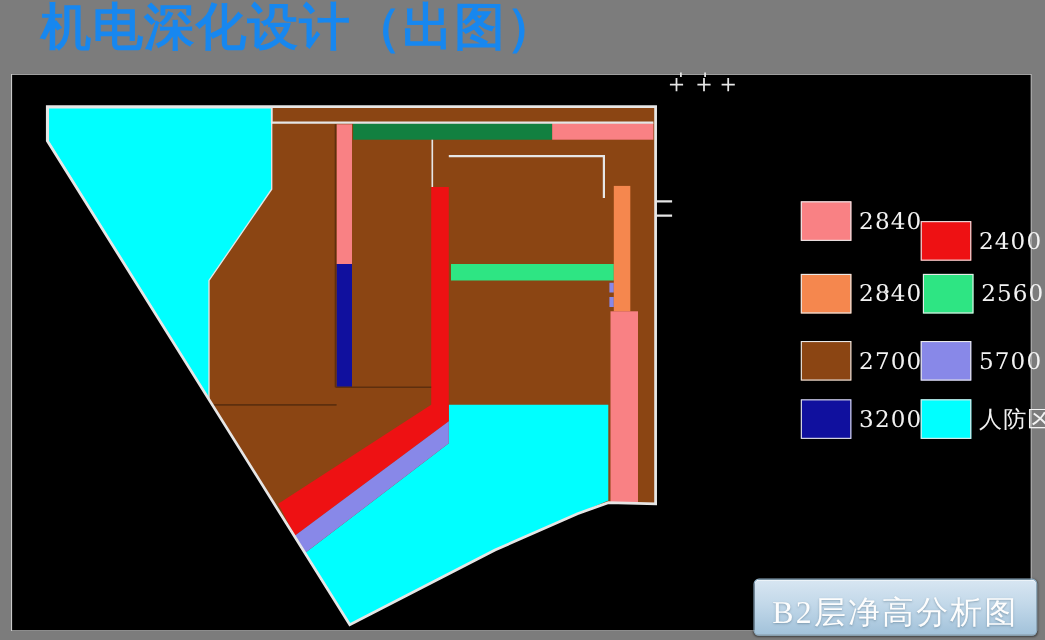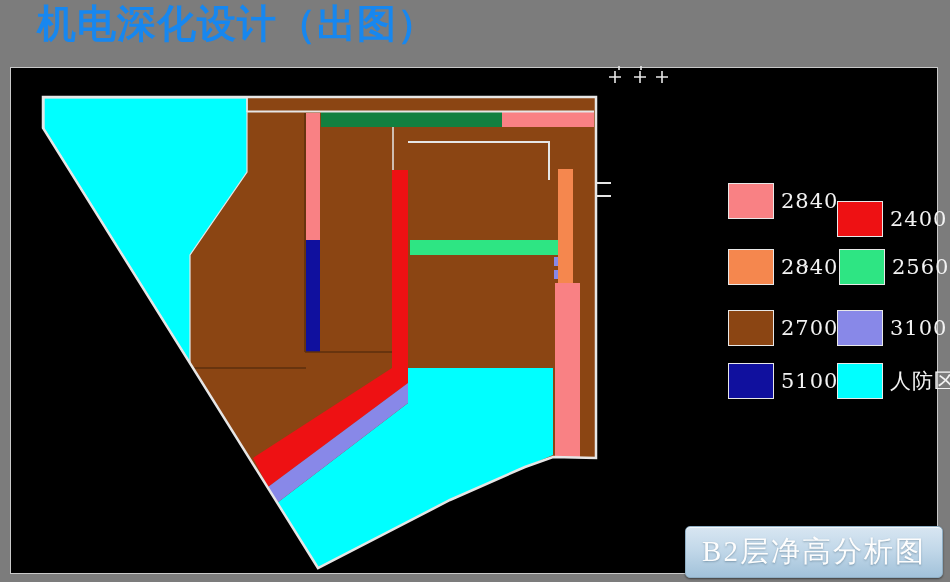--- a/index.html
+++ b/index.html
@@ -4,21 +4,21 @@
 <style>
   html,body{margin:0;padding:0;}
   body{
     width:950px;height:582px;position:relative;overflow:hidden;
     background:#7C7C7C;
     font-family:"Liberation Sans", sans-serif;
   }
   
   .slide-title{
     position:absolute;left:37px;top:0px;height:50px;
-    font-size:39px;font-weight:bold;letter-spacing:1px;
+    font-size:46px;font-weight:bold;letter-spacing:1px;
     line-height:48px;white-space:nowrap;
   }
   
   .cad-canvas{
     position:absolute;left:10px;top:67px;width:926px;height:505px;
     background:#000;border:1px solid #C9C9C9;
   }
   
   .plan-svg{position:absolute;left:0;top:0;width:950px;height:582px;}
   
@@ -40,21 +40,21 @@
     position:absolute;left:803px;top:254px;color:#EAEAEA;
     font-size:22px;font-family:"DejaVu Serif", serif;
   }
   
   .caption-button{
     position:absolute;left:685px;top:526px;width:256px;height:50px;
     border-radius:5px;
     background:linear-gradient(to bottom,#D8E6F2 0%,#C2d8E9 45%,#A2C2DA 100%);
     border:1px solid #8FAEC4;
     box-shadow:inset 0 1px 0 rgba(255,255,255,.7), 0 1px 2px rgba(0,0,0,.5);
-    display:flex;align-items:center;justify-content:center;
+    display:flex;align-items:flex-end;justify-content:center;
   }
   .caption-button span{
     color:#FDFDFD;font-size:29px;letter-spacing:2px;
     font-family:"Liberation Serif", serif;
     text-shadow:0 1px 2px rgba(60,90,110,.45);
     white-space:nowrap;
   }
 </style>
 </head>
 <body>
@@ -123,25 +123,25 @@
   <div class="legend-item l-r2c2">
     <div class="legend-swatch" style="background-color: rgb(46, 229, 131);"></div>
     <div class="legend-label">2560</div>
   </div>
   <div class="legend-item l-r3c1">
     <div class="legend-swatch" style="background-color: rgb(139, 69, 19);"></div>
     <div class="legend-label">2700</div>
   </div>
   <div class="legend-item l-r3c2">
     <div class="legend-swatch" style="background-color: rgb(136, 136, 232);"></div>
-    <div class="legend-label">3100</div>
+    <div class="legend-label">5700</div>
   </div>
   <div class="legend-item l-r4c1">
     <div class="legend-swatch" style="background-color: rgb(16, 16, 158);"></div>
-    <div class="legend-label">5100</div>
+    <div class="legend-label">3200</div>
   </div>
   <div class="legend-item l-r4c2">
     <div class="legend-swatch" style="background-color: rgb(0, 255, 255);"></div>
     <div class="legend-label">人防区</div>
   </div>
   <div class="legend-dot">·</div>
 </div>
 
 <div class="caption-button">
   <span>B2层净高分析图</span>

